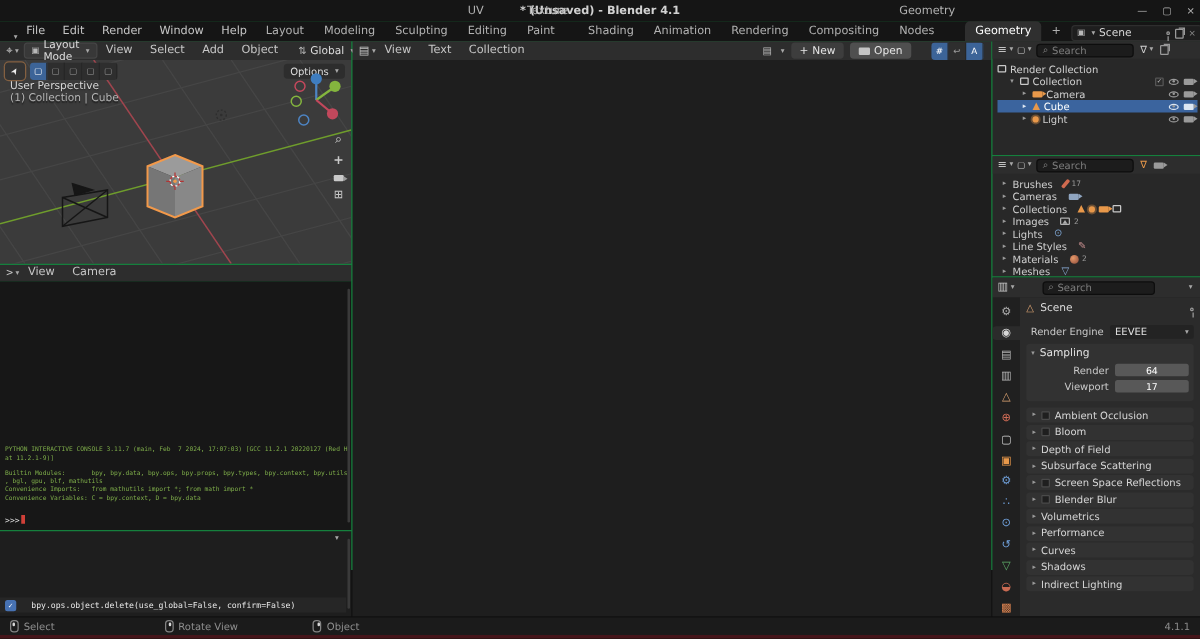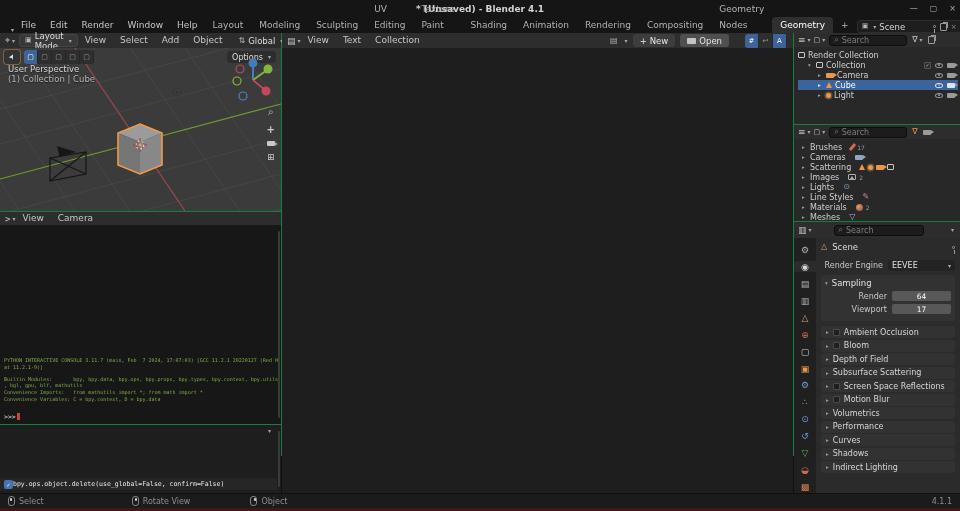--- a/index.html
+++ b/index.html
@@ -39,21 +39,21 @@
   .navicons{position:absolute;right:6px;top:58px;display:flex;flex-direction:column;gap:6px;align-items:center;color:#c9c9c9}
   .optbtn{position:absolute;right:5px;top:3px;background:#2a2a2acc;border-radius:3px;height:12px;display:flex;align-items:center;gap:3px;padding:0 5px;font-size:8px;color:#ddd}
   
   .console{background:#171717;font-family:"DejaVu Sans Mono",monospace}
   .console-line{white-space:pre;font-size:5px;line-height:6.8px;color:#7fae4a}
   .prompt{font-size:6.5px;color:#e6e6e6}
   .cursorblk{display:inline-block;width:3px;height:7px;background:#d04038;vertical-align:middle;margin-left:1px}
   .vscroll{position:absolute;right:1px;top:6px;bottom:6px;width:2px;background:#3a3a3a;border-radius:1px}
   
   .info{background:#1e1e1e}
-  .inforow{display:flex;align-items:center;gap:0;height:12px;padding:0 4px;font-family:"DejaVu Sans Mono",monospace;font-size:6.5px;color:#e8e8e8}
+  .inforow{display:flex;align-items:center;gap:12px;height:12px;padding:0 4px;font-family:"DejaVu Sans Mono",monospace;font-size:6.5px;color:#e8e8e8}
   .ichk{width:9px;height:9px;border-radius:2px;background:#4772b3;color:#fff;font-size:6px;display:flex;align-items:center;justify-content:center}
   .iinf{width:9px;height:9px;border-radius:2px;background:#3a3a3a;color:#cfcfcf;font-size:6px;display:flex;align-items:center;justify-content:center;font-style:italic}
   
   .panelbg{background:#282828}
   .orow{display:flex;align-items:center;height:10px;font-size:8px;color:#cfcfcf;gap:3px;padding-right:3px}
   .orow .exp{font-size:5.5px;color:#9a9a9a;width:7px;text-align:center}
   .orow.sel{background:#3b649e;color:#fff}
   .rgt{margin-left:auto;display:flex;align-items:center;gap:4px}
   .ieye{width:8px;height:5px;border:1px solid #9a9a9a;border-radius:50%;position:relative}
   .ieye::after{content:"";position:absolute;left:2px;top:0.5px;width:2px;height:2px;border-radius:50%;background:#9a9a9a}
@@ -388,21 +388,21 @@
           <span class="ibrush" style="margin-left:6px"></span>
           <span class="cnt">17</span>
         </div>
       <div class="orow">
           <span class="exp">▸</span>
           <span>Cameras</span>
           <span class="icam blue" style="margin-left:6px"></span>
         </div>
       <div class="orow">
           <span class="exp">▸</span>
-          <span>Scattering</span>
+          <span>Collections</span>
           <span class="itri" style="margin-left:5px"></span>
           <span class="ilight"></span>
           <span class="icam orange"></span>
           <span class="ibox"></span>
         </div>
       <div class="orow">
           <span class="exp">▸</span>
           <span>Images</span>
           <span class="iimg" style="margin-left:6px"></span>
           <span class="cnt">2</span>
@@ -506,21 +506,21 @@
           <span>Subsurface Scattering</span>
         </div>
       <div class="panel">
           <span class="exp">▸</span>
           <span class="pchk"></span>
           <span>Screen Space Reflections</span>
         </div>
       <div class="panel">
           <span class="exp">▸</span>
           <span class="pchk"></span>
-          <span>Motion Blur</span>
+          <span>Blender Blur</span>
         </div>
       <div class="panel">
           <span class="exp">▸</span>
           <span>Volumetrics</span>
         </div>
       <div class="panel">
           <span class="exp">▸</span>
           <span>Performance</span>
         </div>
       <div class="panel">

